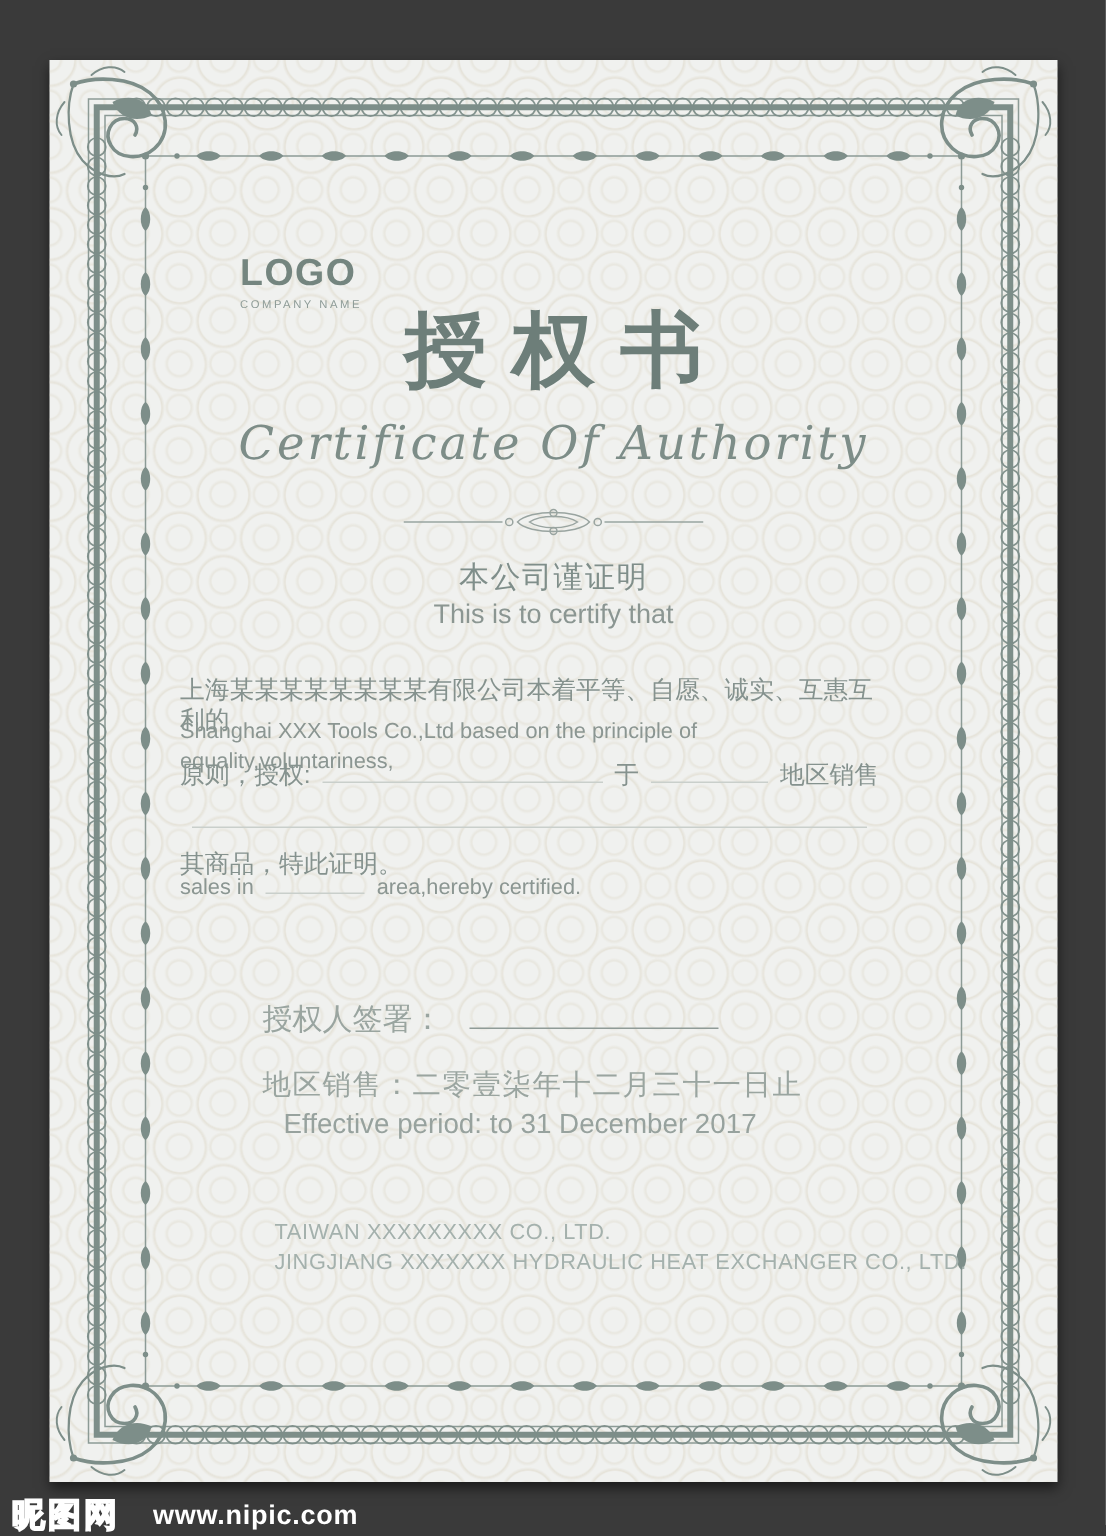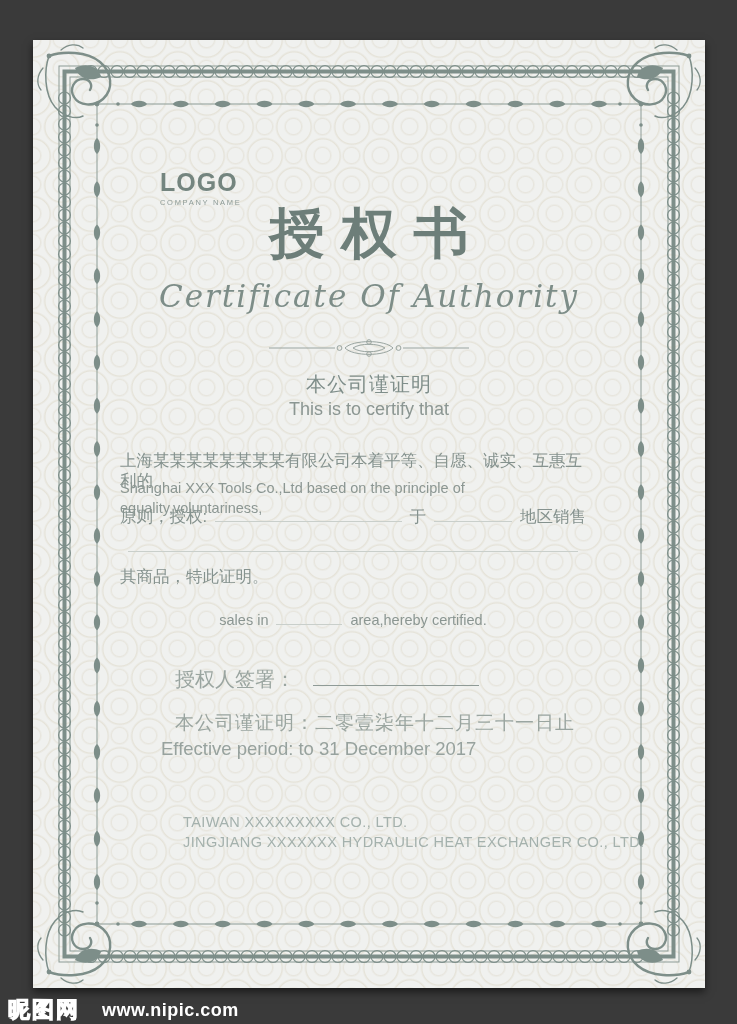--- a/index.html
+++ b/index.html
@@ -35,32 +35,32 @@
   
   .body-block{position:absolute;left:87px;top:400px;width:466px;}
   .frow{position:absolute;left:0;width:100%;display:flex;align-items:baseline;line-height:20px;}
   .cn{font-size:16.5px;color:#85928e;}
   .en{font-size:14.5px;color:#8b9692;}
   .r1cn{top:10px;justify-content:center;}
   .r1en{top:38px;justify-content:center;}
   .r2cn{top:66px;}
   .r2en{top:96px;}
   .r3cn{top:126px;}
-  .r3en{top:169px;justify-content:center;}
+  .r3en{top:140px;}
   .blank{display:inline-block;height:15px;border-bottom:1px solid #c9cfcb;}
   .blank.grow{flex:1 1 auto;margin:0 8px;}
   .blank.mid{width:78px;margin:0 8px;}
   .blank.small{width:66px;margin:0 8px;}
   
   .sig-row{position:absolute;left:142px;top:626px;display:flex;align-items:baseline;}
   .sig-label{font-family:"Liberation Serif","DejaVu Serif",serif;font-size:20px;color:#9aa5a0;}
   .sig-line{display:inline-block;width:166px;height:18px;margin-left:18px;border-bottom:1.5px solid #8f9b97;}
   .validity-cn{position:absolute;left:142px;top:670px;font-family:"Liberation Serif","DejaVu Serif",serif;
                font-size:19px;color:#9aa5a0;letter-spacing:1px;}
-  .validity-en{position:absolute;left:128px;top:698px;font-size:18.5px;color:#97a29e;}
+  .validity-en{position:absolute;left:156px;top:698px;font-size:18.5px;color:#97a29e;}
   .companies{position:absolute;left:150px;top:772px;font-size:14.5px;line-height:20px;
              color:#a4b1ad;letter-spacing:.4px;}
   
   .wm-left{position:absolute;left:8px;bottom:3px;display:flex;align-items:flex-end;gap:22px;}
   .wm-site{font-size:22px;font-weight:bold;letter-spacing:2px;color:#fff;line-height:1;}
   @supports (-webkit-text-stroke: 1px white){
     .wm-site{color:transparent;-webkit-text-stroke:1.2px #fff;}
   }
   .wm-url{font-size:18px;font-weight:bold;color:#fff;line-height:1.15;letter-spacing:.5px;}
   .wm-id{position:absolute;right:0;bottom:11px;background:#262626;color:#dedede;
@@ -455,21 +455,21 @@
         <span>sales in</span>
         <span class="blank small"></span>
         <span>area,hereby certified.</span>
       </div>
     </div>
 
     <div class="sig-row">
       <span class="sig-label">授权人签署：</span>
       <span class="sig-line"></span>
     </div>
-    <div class="validity-cn">本公司谨证明：二零壹柒年十二月三十一日止</div>
+    <div class="validity-cn">地区销售：二零壹柒年十二月三十一日止</div>
     <div class="validity-en">Effective period: to 31 December 2017</div>
 
     <div class="companies">
       <div>TAIWAN XXXXXXXXX CO., LTD.</div>
       <div>JINGJIANG XXXXXXX HYDRAULIC HEAT EXCHANGER CO., LTD.</div>
     </div>
   </div>
 
   <div class="wm-left">
     <span class="wm-site">昵图网</span>

